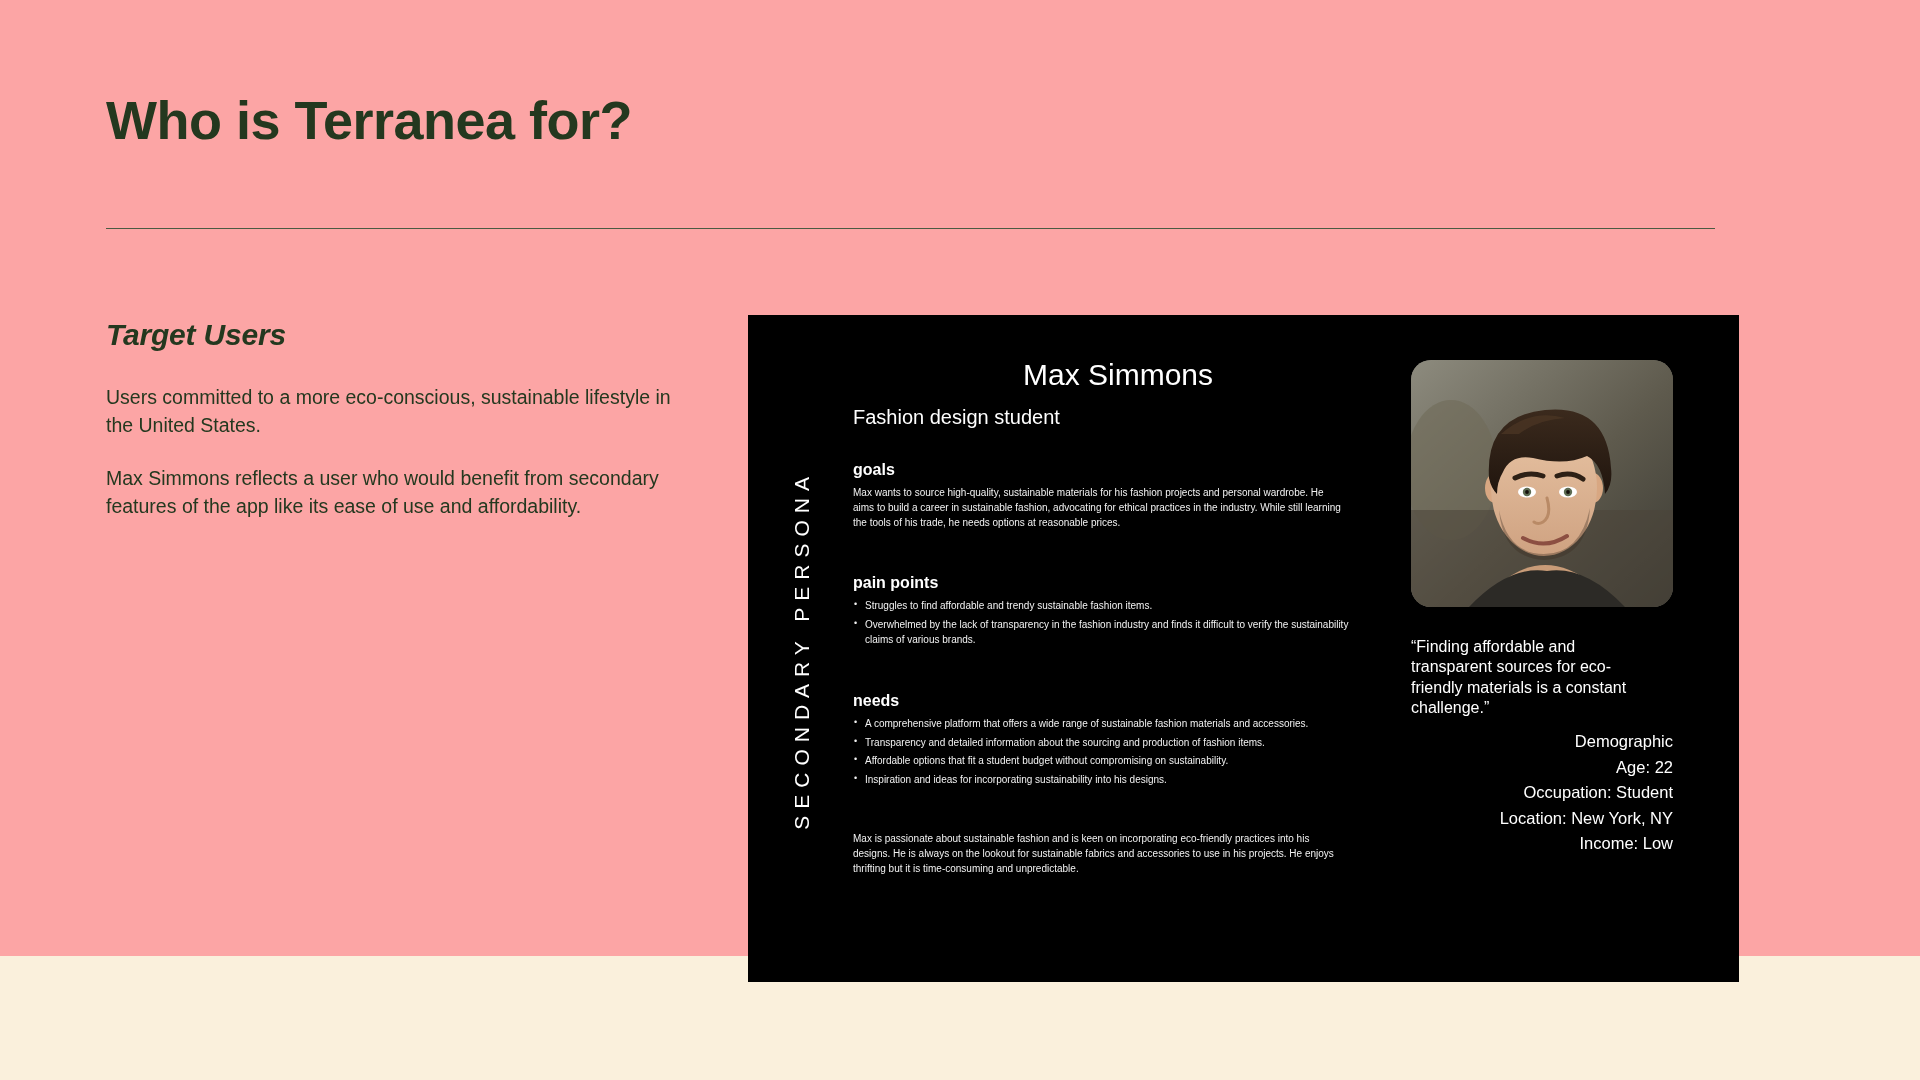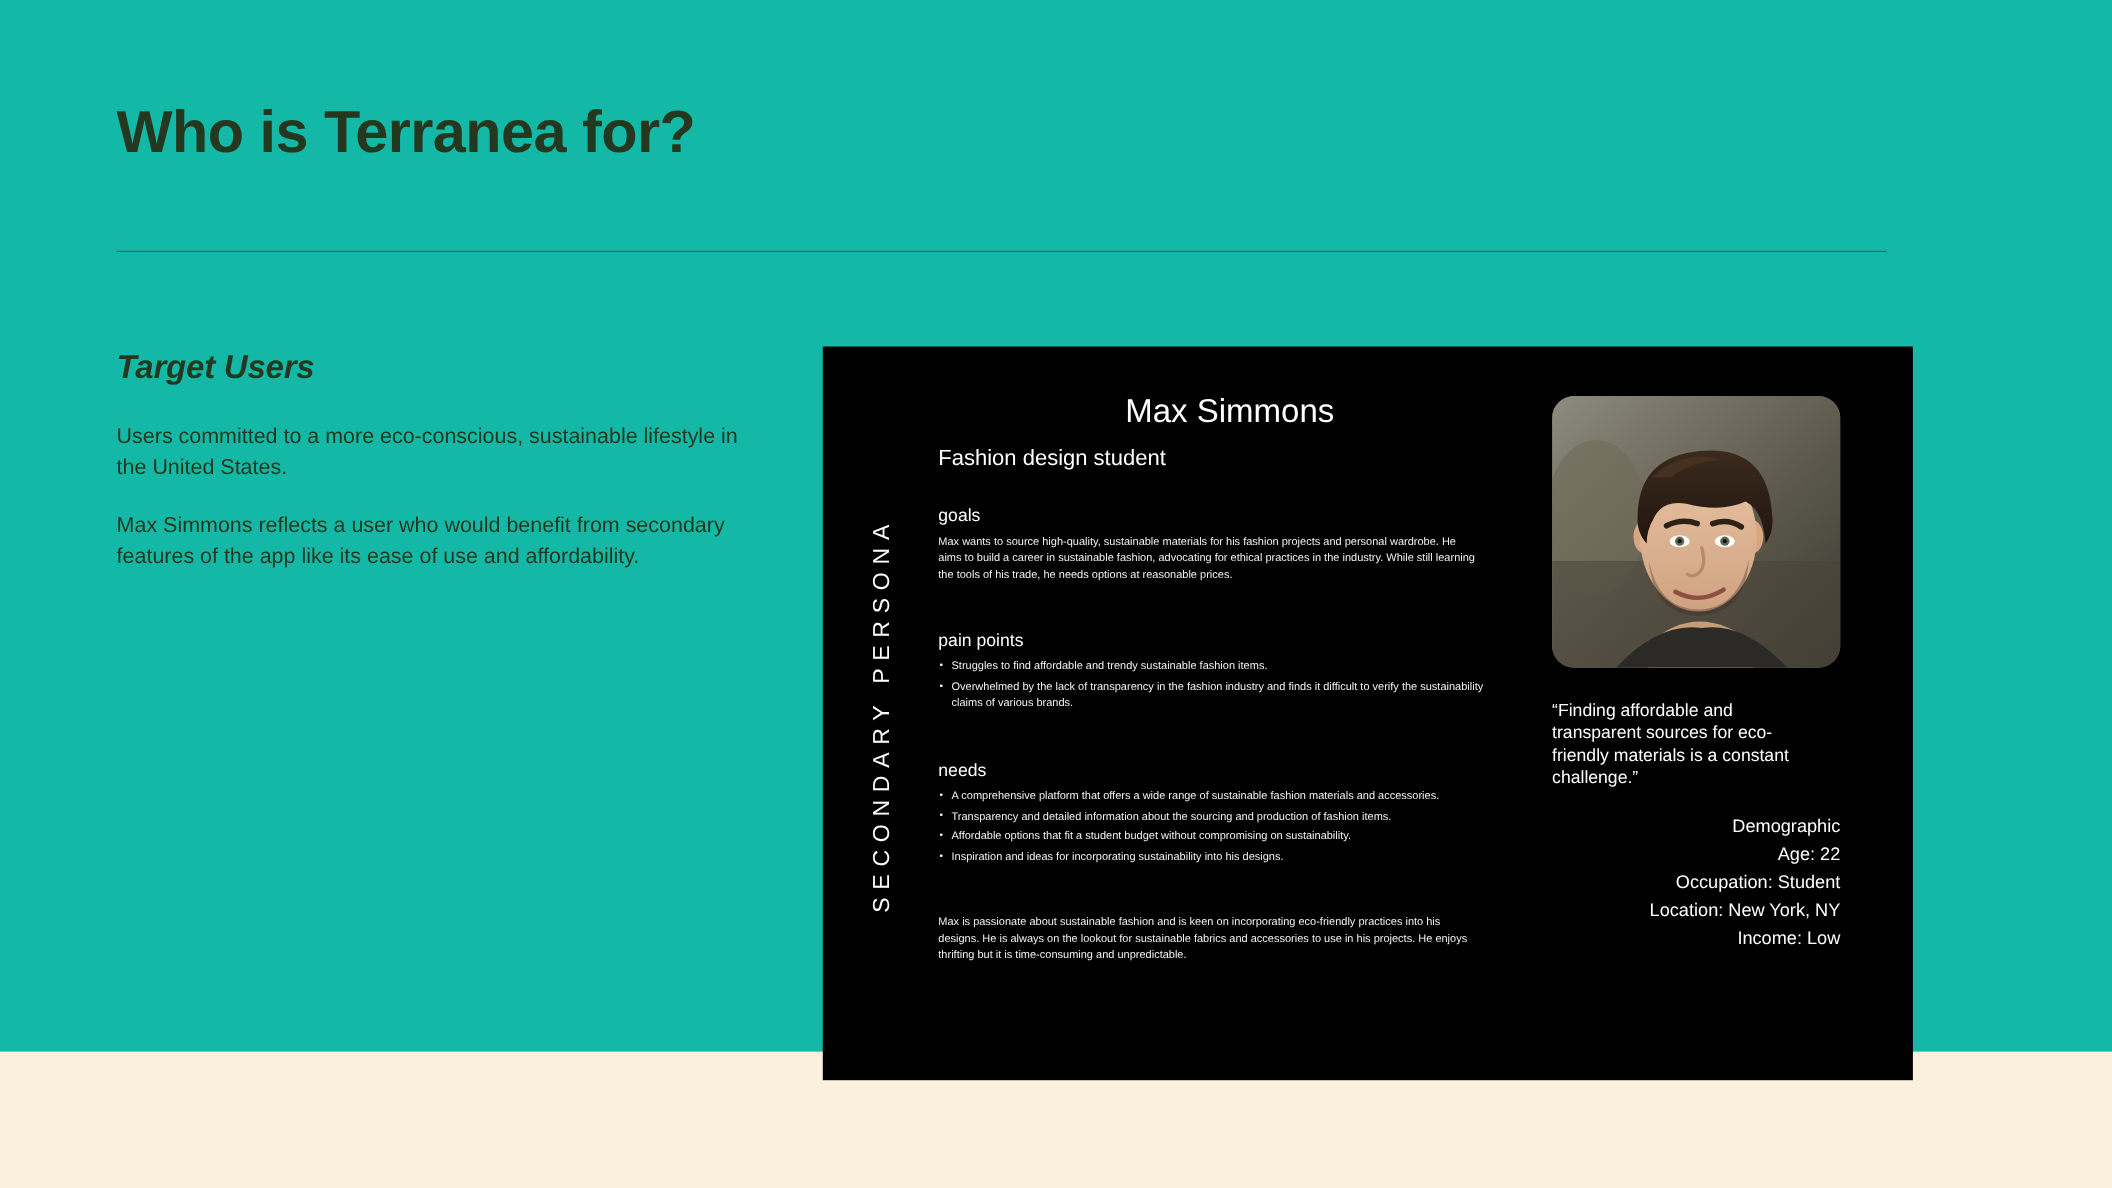--- a/index.html
+++ b/index.html
@@ -7,21 +7,21 @@
     width: 1920px;
     height: 1080px;
     background: #faf0dc;
     font-family: "Liberation Sans", sans-serif;
     overflow: hidden;
   }
   .slide {
     position: relative;
     width: 1920px;
     height: 956px;
-    background: #14b8a6;
+    background: #fca5a5;
   }
 
   
   .title {
     position: absolute;
     left: 106px;
     top: 89px;
     font-size: 54px;
     font-weight: bold;
     color: #24381f;
@@ -102,21 +102,21 @@
     margin-bottom: 13px;
     text-align: center;
   }
   .persona-role {
     font-size: 20px;
     font-weight: 400;
     margin-bottom: 32px;
   }
   .sec-head {
     font-size: 16px;
-    font-weight: 400;
+    font-weight: 700;
     margin-bottom: 7px;
   }
   .sec-body {
     font-size: 10px;
     line-height: 1.48;
     color: #f2f2f2;
     max-width: 490px;
   }
   .sec-block { margin-bottom: 44px; }
   ul.bullets {
@@ -158,21 +158,21 @@
     top: 322px;
     width: 230px;
     font-size: 16px;
     line-height: 1.27;
     color: #ffffff;
   }
 
   .demographic {
     position: absolute;
     right: 66px;
-    top: 424px;
+    top: 414px;
     text-align: right;
     font-size: 16.5px;
     line-height: 1.55;
     color: #ffffff;
   }
   .demographic div { white-space: nowrap; }
 </style>
 </head>
 <body>
 

